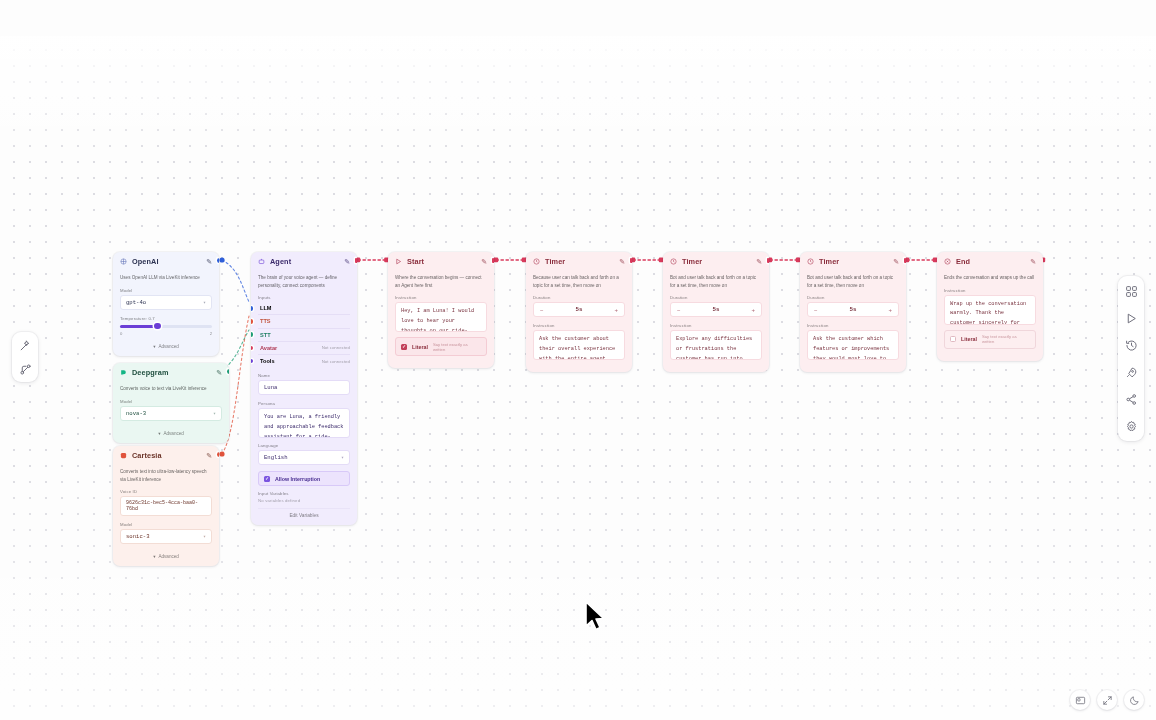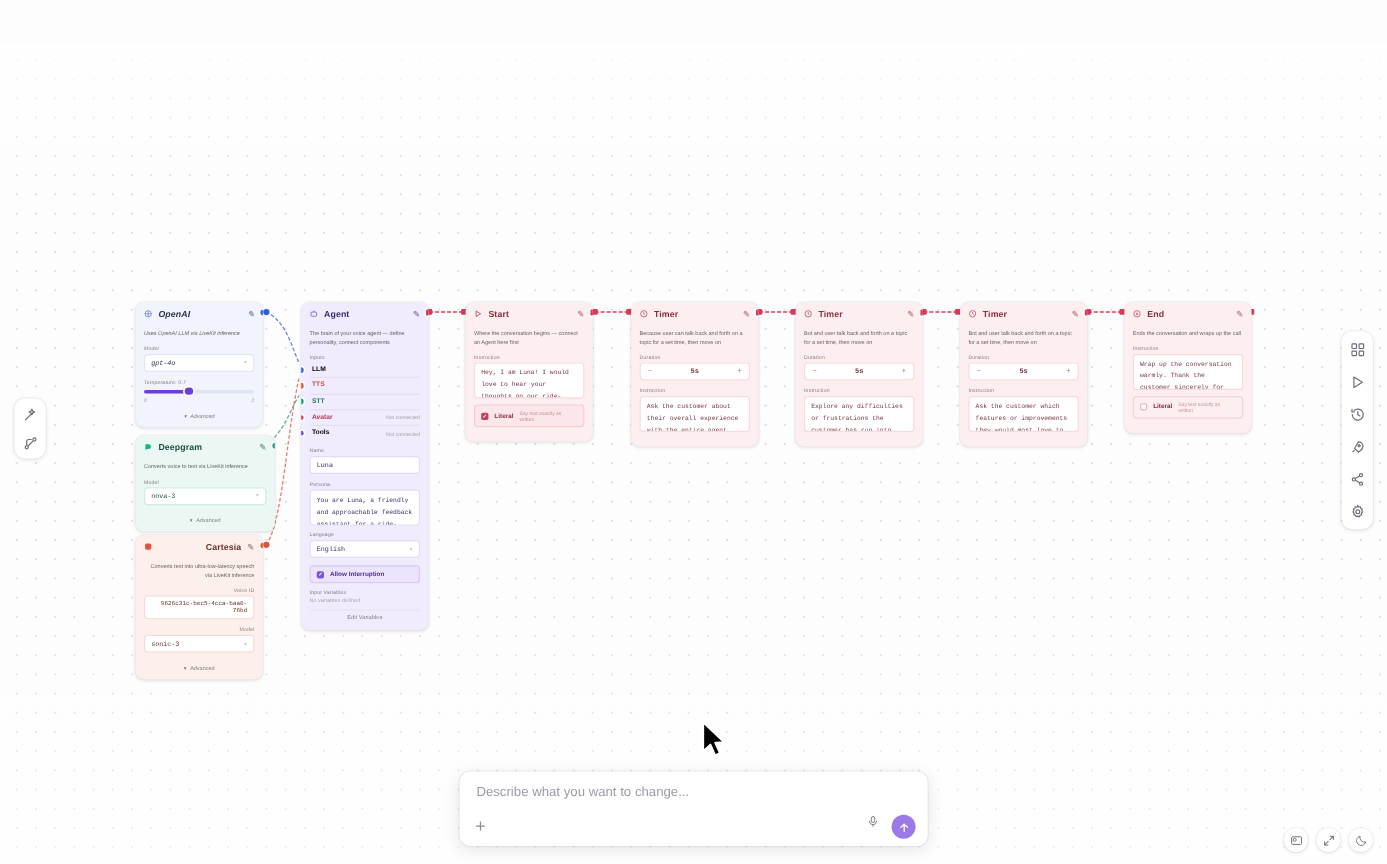--- a/index.html
+++ b/index.html
@@ -71,21 +71,21 @@
   .track { height: 3.4px; border-radius: 2px; position: relative; margin: 4px 0 3px 0; }
   .fill { position:absolute; left:0; top:0; bottom:0; border-radius:2px; }
   .knob { position: absolute; width: 6.5px; height: 6.5px; border-radius: 50%; top: -1.6px; box-shadow: 0 0 0 1.5px #fff; }
   .minmax { display:flex; justify-content: space-between; font-size: 4.2px; opacity:.45; }
   .advanced { display:flex; align-items:center; justify-content:center; gap:3px; font-size:4.6px; opacity:.5; padding-top:4px; }
 
   .port { position: absolute; width: 5px; height: 5px; border-radius: 50%; box-shadow: 0 0 0 1.4px #fff; }
   .port.sq { border-radius: 1px; width: 4.6px; height: 4.6px; }
 
   
-  .n-openai   { background: #f2f4fd; font-style: italic; }
+  .n-openai   { background: #f2f4fd; }
   .n-openai .node-head { color: #2b3150; }
   .n-deepgram { background: #eaf7f2; }
   .n-deepgram .node-head { color: #1f4f3f; }
   .n-cartesia { background: #fdf0ec; }
   .n-cartesia .node-head { color: #6b3328; }
   .n-agent    { background: #f1ecfd; }
   .n-agent .node-head { color: #3b2a6b; }
   .n-flow     { background: #fdeef0; }
   .n-flow .node-head { color: #8a2d3c; }
 
@@ -262,21 +262,21 @@
           <span class="caret">▾</span>
         </div>
         <div class="advanced">
           <span>▾</span>
           <span>Advanced</span>
         </div>
       </div>
       <div class="port" style="right:-2.5px; top:6px; background:#1f9d76;"></div>
     </div>
 
-    <div class="node n-cartesia" style="left:113px; top:410px; width:106px;text-align:right;">
+    <div class="node n-cartesia" style="left:113px; top:410px; width:106px;">
       <div class="node-head">
         <svg width="7" height="7" viewBox="0 0 24 24" fill="#e0533c">
           <rect x="3" y="3" width="18" height="18" rx="5"></rect>
         </svg>
         <span class="ttl">Cartesia</span>
         <span class="edit">✎</span>
       </div>
       <div class="node-body">
         <div class="desc">Converts text into ultra-low-latency speech via LiveKit inference</div>
         <div class="flabel">Voice ID</div>
@@ -527,36 +527,20 @@
       </svg>
     </div>
     <div class="ic">
       <svg viewBox="0 0 24 24" fill="none" stroke="currentColor" stroke-width="1.7">
         <circle cx="12" cy="12" r="3"></circle>
         <path d="M12 2.5l1.4 2.2 2.6-.4.5 2.6 2.4 1-1 2.4 1.6 2-2 1.8.6 2.6-2.6.5-1 2.4-2.5-.9-2.5.9-1-2.4-2.6-.5.6-2.6-2-1.8 1.6-2-1-2.4 2.4-1 .5-2.6 2.6.4z"></path>
       </svg>
     </div>
   </div>
 
-  <div id="prompt">
-    <div class="ph">Describe what you want to change...</div>
-    <div class="plus">+</div>
-    <div class="mic">
-      <svg width="11" height="11" viewBox="0 0 24 24" fill="none" stroke="currentColor" stroke-width="1.8" stroke-linecap="round">
-        <rect x="9" y="3" width="6" height="11" rx="3"></rect>
-          <path d="M5.5 11.5a6.5 6.5 0 0 0 13 0"></path>
-          <path d="M12 18v3"></path>
-      </svg>
-    </div>
-    <div class="send">
-      <svg width="11" height="11" viewBox="0 0 24 24" fill="none" stroke="currentColor" stroke-width="2.4" stroke-linecap="round" stroke-linejoin="round">
-        <path d="M12 19V6M6 12l6-6 6 6"></path>
-      </svg>
-    </div>
-  </div>
 
   <div id="brctl">
     <div class="b">
       <svg viewBox="0 0 24 24" fill="none" stroke="currentColor" stroke-width="1.8">
         <rect x="3" y="5" width="18" height="14" rx="2"></rect>
           <rect x="6" y="8" width="5" height="5" rx="1"></rect>
       </svg>
     </div>
     <div class="b">
       <svg viewBox="0 0 24 24" fill="none" stroke="currentColor" stroke-width="1.9" stroke-linecap="round">

